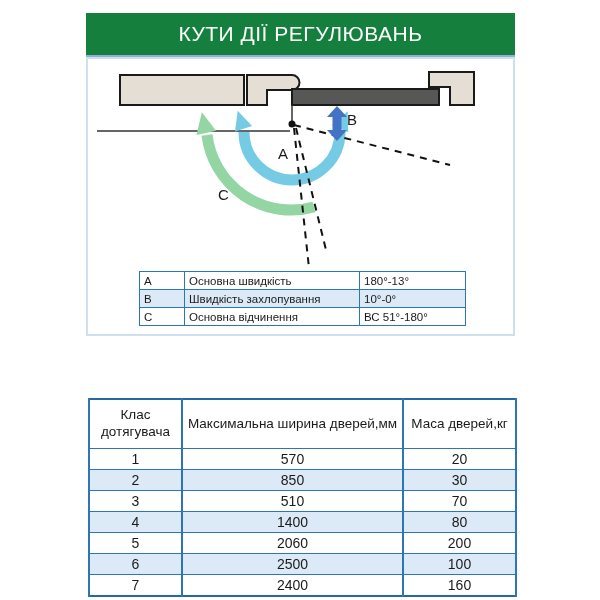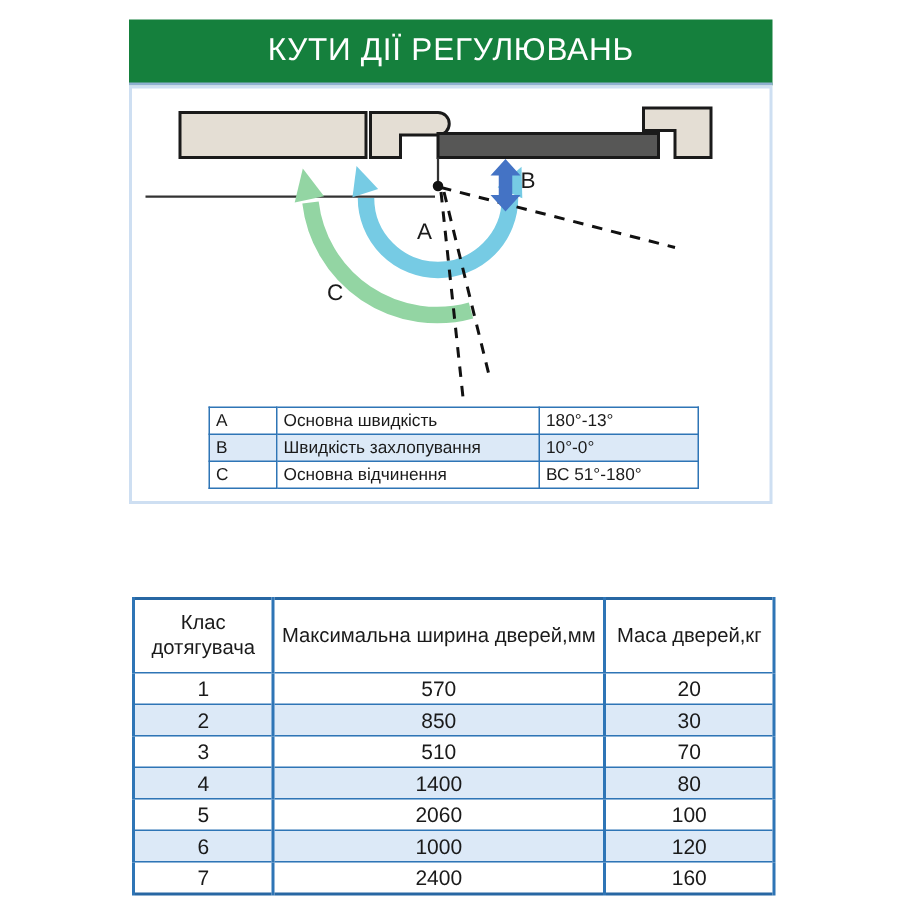--- a/index.html
+++ b/index.html
@@ -120,26 +120,26 @@
       <td>70</td>
     </tr>
     <tr class="alt">
       <td>4</td>
       <td>1400</td>
       <td>80</td>
     </tr>
     <tr>
       <td>5</td>
       <td>2060</td>
-      <td>100</td>
+      <td>200</td>
     </tr>
     <tr class="alt">
       <td>6</td>
-      <td>1000</td>
-      <td>120</td>
+      <td>2500</td>
+      <td>100</td>
     </tr>
     <tr>
       <td>7</td>
       <td>2400</td>
       <td>160</td>
     </tr>
   </tbody>
     </table>
 
 </div>

